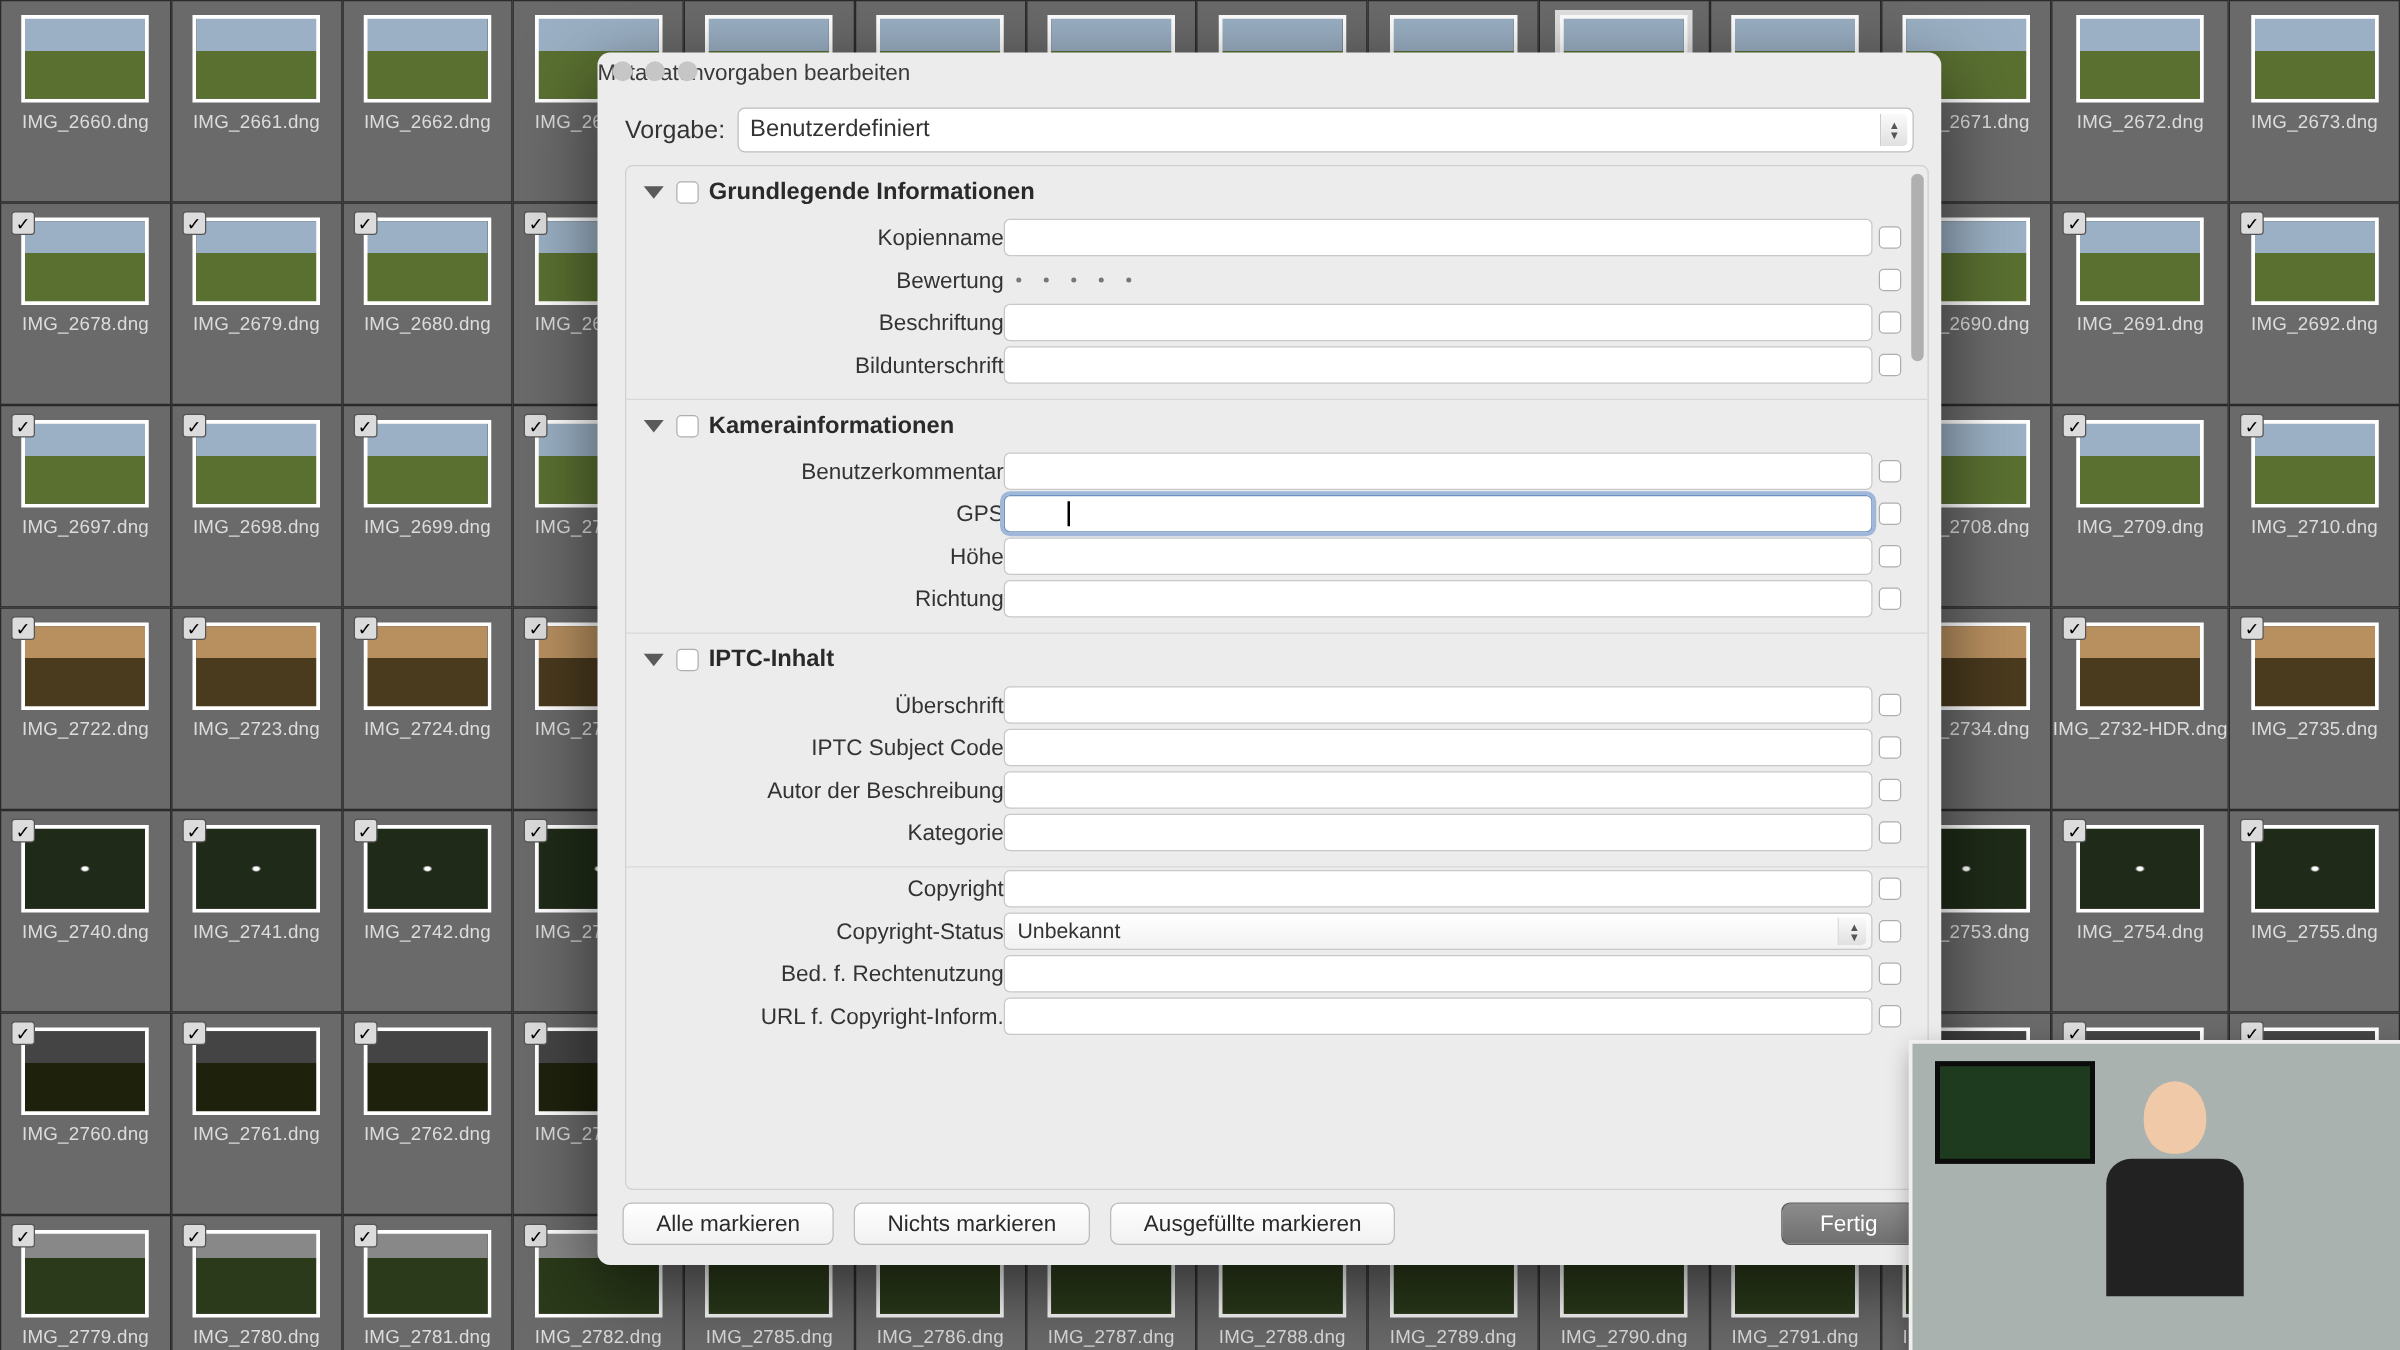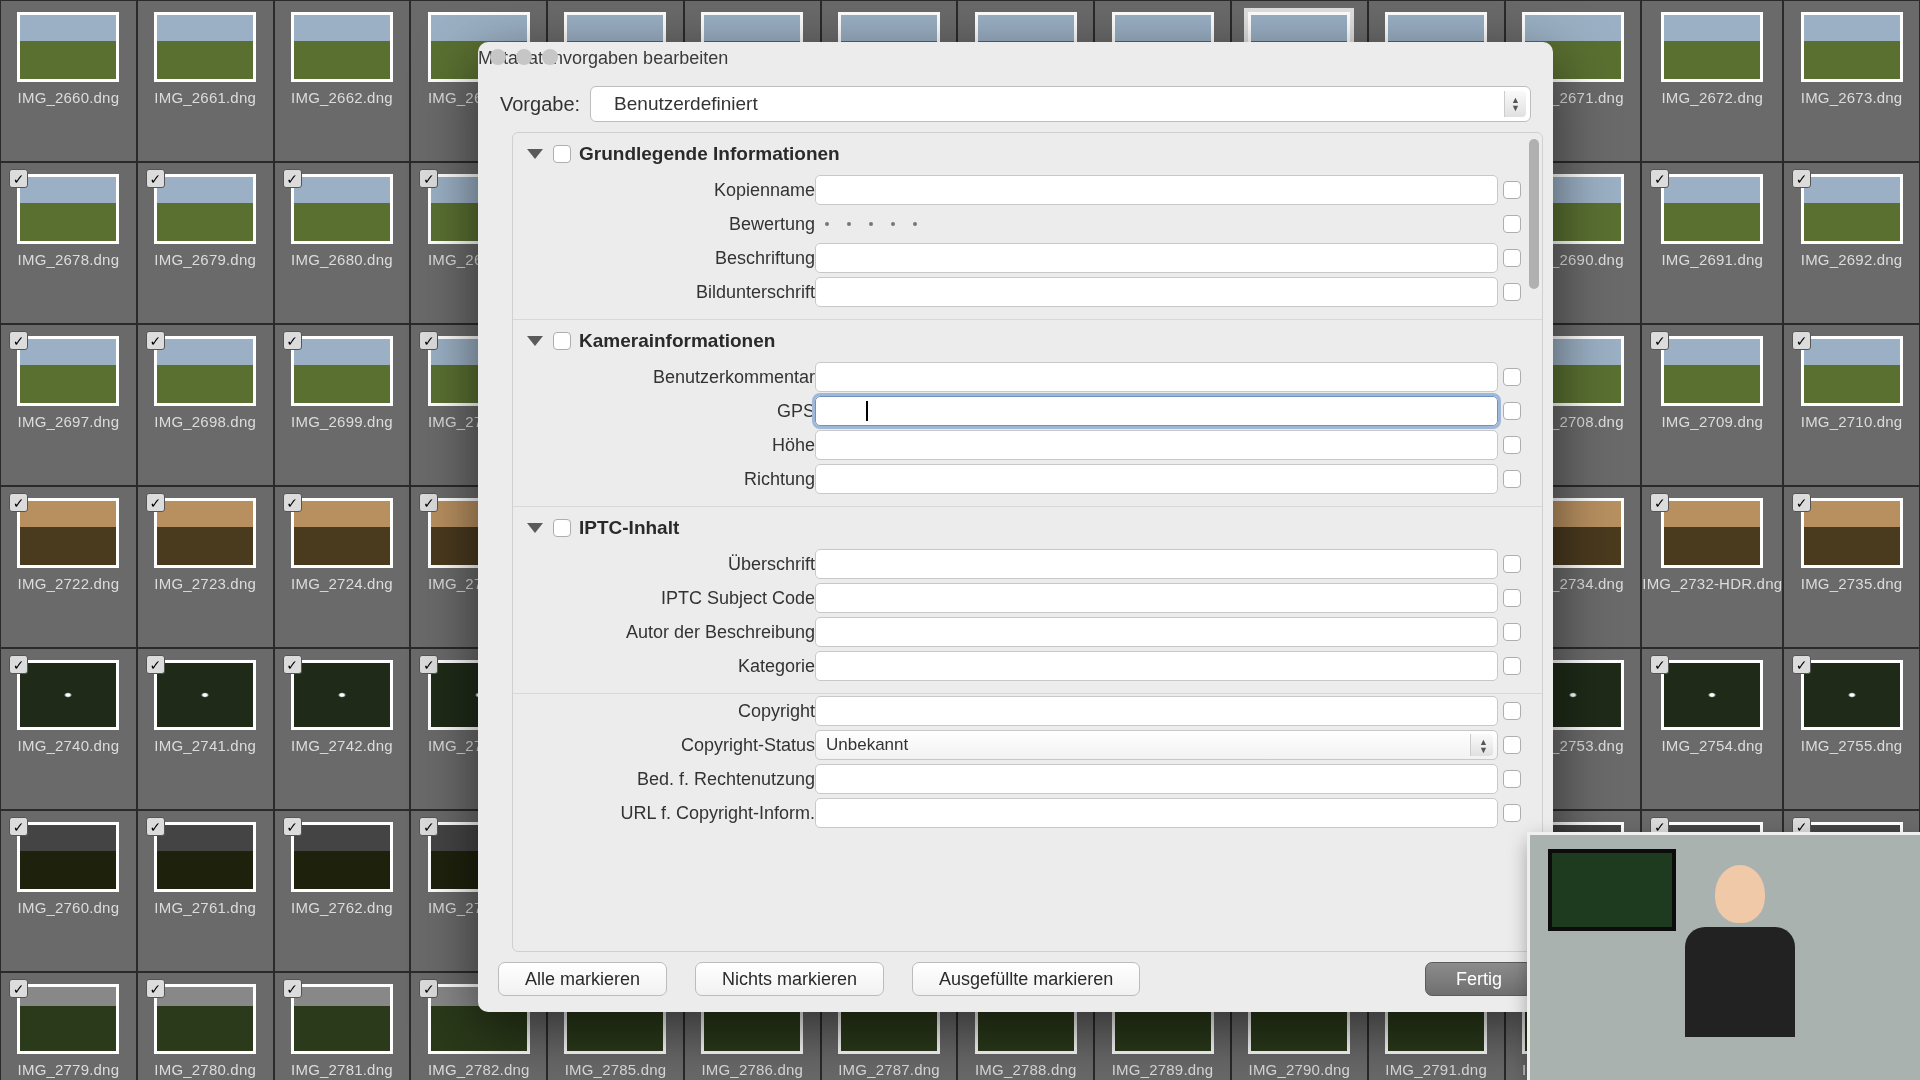--- a/index.html
+++ b/index.html
@@ -93,38 +93,38 @@
 }
 .topbar label { font-size: 20px; color: #333; }
 .preset {
   flex: 1;
   height: 36px;
   background: #fff;
   border: 1px solid #bdbdbd;
   border-radius: 6px;
   display: flex;
   align-items: center;
-  padding: 0 23px;
+  padding: 0 9px;
   font-size: 19px;
   color: #333;
   position: relative;
 }
 .preset .arrows {
   position: absolute;
   right: 4px; top: 4px; bottom: 4px;
   width: 22px;
   background: linear-gradient(#fafafa,#e0e0e0);
   border-left: 1px solid #ccc;
   border-radius: 0 4px 4px 0;
   display: flex; flex-direction: column; align-items: center; justify-content: center;
   font-size: 9px; color: #555; line-height: 8px;
 }
 
 .scroll {
-  margin: 6px 10px 0 34px;
+  margin: 6px 10px 0 22px;
   flex: 1;
   overflow: hidden;
   position: relative;
   border: 1px solid #d0d0d0;
   border-radius: 6px;
   background: #ececec;
 }
 .scrollbar {
   position: absolute;
   right: 3px; top: 6px;
@@ -215,21 +215,21 @@
 }
 .select .chev{
   position:absolute; right:9px; top:7px; font-size:9px; color:#555; line-height:8px; z-index:1;
 }
 
 .divider { border-top: 1px solid #d8d8d8; margin: 10px 0 0 0; }
 
 .footer {
   padding: 10px 20px 16px 20px;
   display: flex;
-  gap: 28px;
+  gap: 16px;
   align-items: center;
 }
 .btn {
   height: 34px;
   padding: 0 26px;
   border: 1px solid #bcbcbc;
   border-radius: 7px;
   background: linear-gradient(#ffffff,#f1f1f1);
   font-size: 18px;
   color: #2a2a2a;

